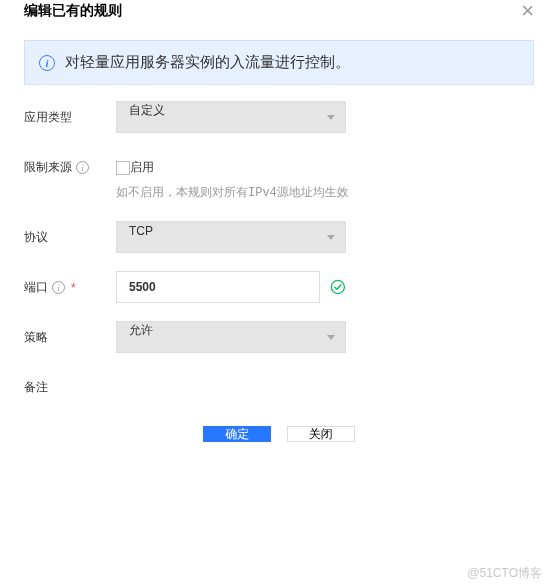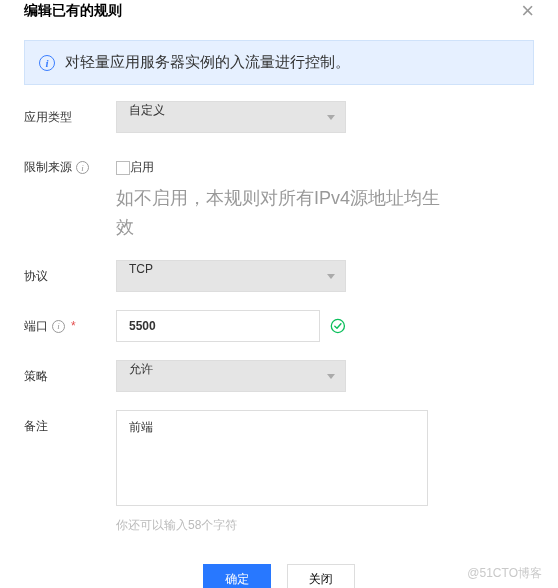--- a/index.html
+++ b/index.html
@@ -58,31 +58,31 @@
     }
     .input {
       width: 100%; height: 32px; border: 1px solid #ddd; padding: 0 12px;
       font-size: 12px; font-family: inherit; color: #333; outline: none; font-weight: bold;
     }
     .success { display:flex; align-items:center; }
     .success svg { margin-left: 10px; }
     .checkbox-row { display: flex; align-items: center; gap: 0; padding-top: 8px; }
     .cb { width: 14px; height: 14px; border: 1px solid #bbb; background: #fff; cursor: pointer; }
     .cb-label { font-size: 12px; color: #333; }
-    .hint { color: #999; font-size: 18px; margin-top: 8px; line-height: 1.6; }
+    .hint { color: #999; font-size: 12px; margin-top: 8px; line-height: 1.6; font-family: Liberation Mono, monospace; }
     .textarea {
       width: 100%; height: 96px; border: 1px solid #ddd; padding: 8px 12px;
       font-size: 12px; font-family: inherit; resize: none; outline: none; color: #333;
     }
     .textarea-wrap { max-width: 312px; }
     .char-hint { color: #bbb; font-size: 12px; margin-top: 8px; }
     .footer { text-align: center; padding: 12px 0 10px; }
     .btn {
       display: inline-flex; align-items: center; justify-content: center;
-      min-width: 68px; height: 32px; padding: 0 20px;
+      min-width: 68px; height: 16px; padding: 0 20px;
       font-size: 12px; border: 1px solid #ddd; background: #fff; cursor: pointer; margin: 0 6px;
     }
     .btn-primary { background: #2878ff; border-color: #2878ff; color: #fff; }
     .help-i {
       width: 13px; height: 13px; border-radius: 50%;
       border: 1px solid #999; color: #999;
       display: inline-flex; align-items: center; justify-content: center;
       font-size: 9px; font-style: italic; font-family: Georgia, serif;
       flex-shrink: 0;
     }
@@ -157,24 +157,20 @@
     <div class="label">策略</div>
     <div class="control">
       <div class="select">
           <span>允许</span>
         </div>
     </div>
   </div>
 
   <div class="row">
     <div class="label">备注</div>
-    <div class="control textarea-wrap">
-      <textarea class="textarea" style="">前端</textarea>
-      <div class="char-hint">你还可以输入58个字符</div>
-    </div>
   </div>
 
 </div>
 
 <div class="footer">
   <button class="btn btn-primary">确定</button>
   <button class="btn">关闭</button>
 </div>
 
 <div class="watermark">@51CTO博客</div>

